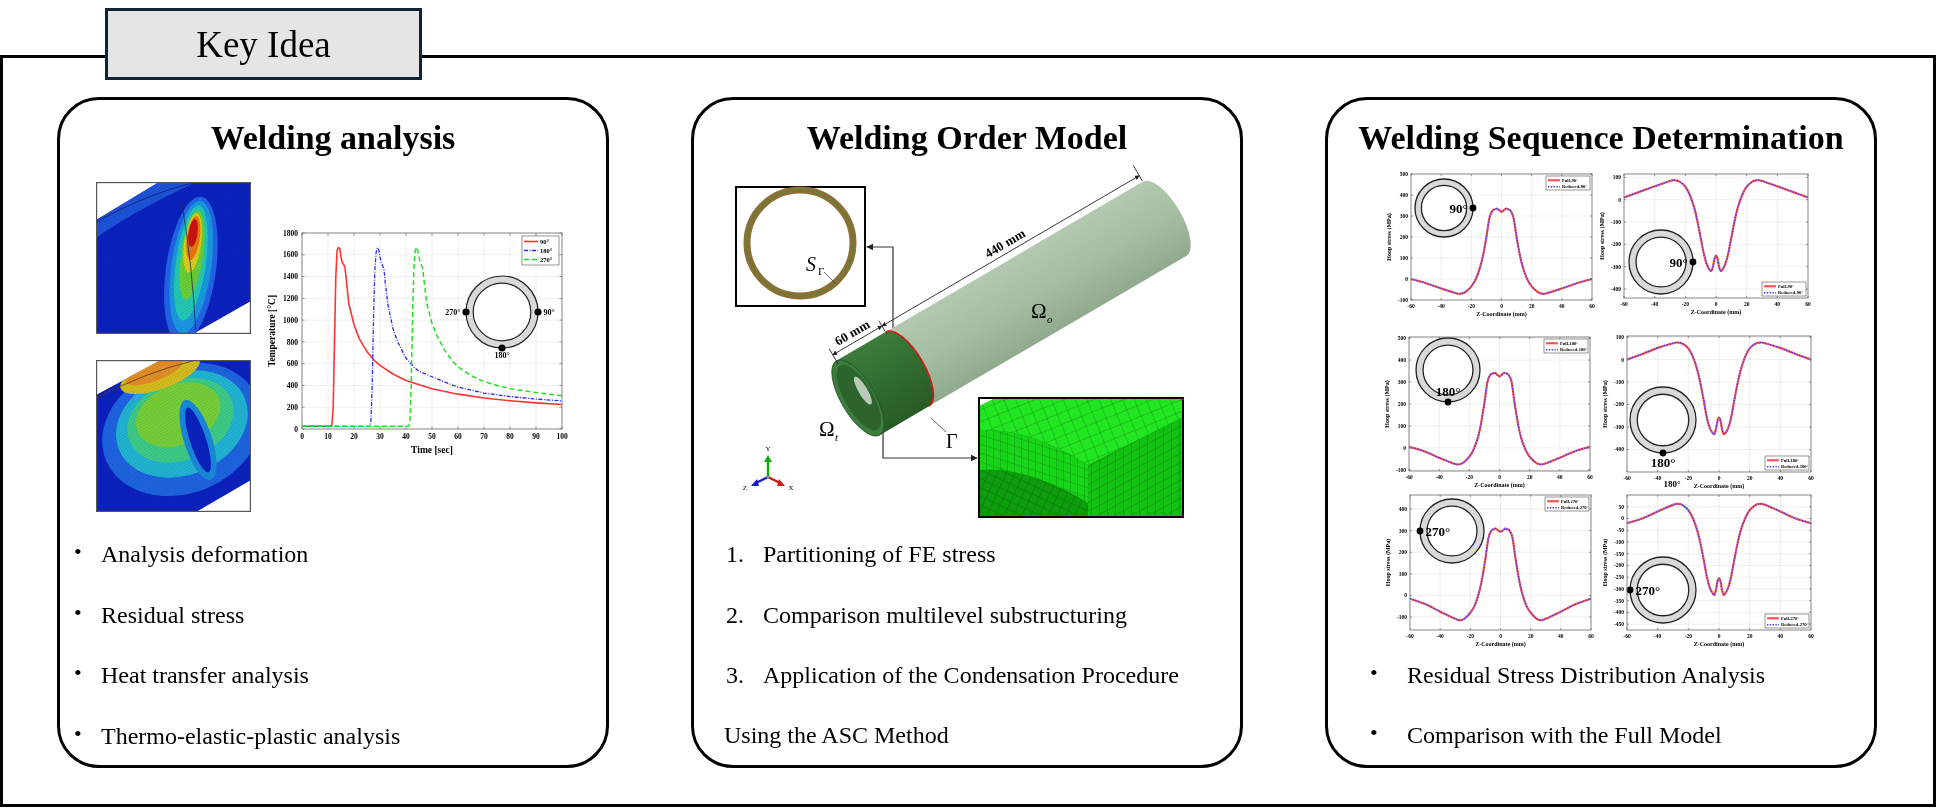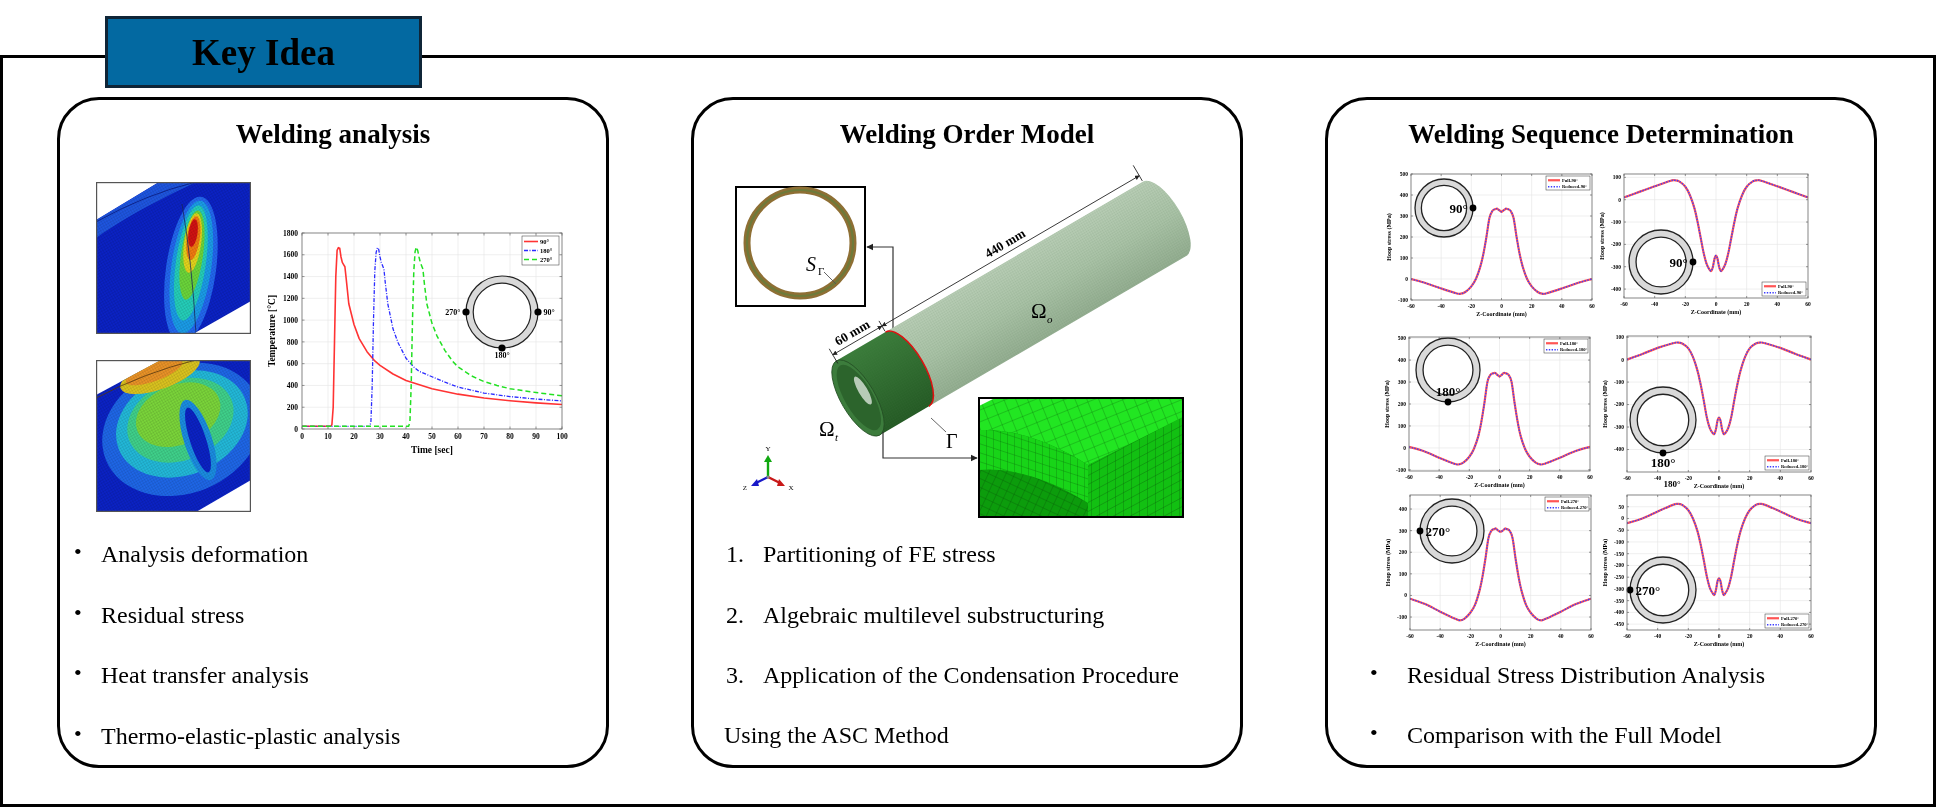--- a/index.html
+++ b/index.html
@@ -1,28 +1,28 @@
 <!DOCTYPE html>
 <html><head>
 <meta charset="utf-8">
 <style>
   html,body{margin:0;padding:0;background:#fff;}
   body{width:1938px;height:809px;position:relative;overflow:hidden;
        font-family:"Liberation Serif","DejaVu Serif",serif;color:#000;}
   .abs{position:absolute;}
   #outer-frame{left:0;top:55px;width:1930px;height:746px;border:3px solid #000;}
-  #key-idea{left:105px;top:16px;width:311px;height:66px;border:3px solid #0f2537;background:#0369a1;
+  #key-idea{left:105px;top:8px;width:311px;height:66px;border:3px solid #0f2537;background:#e5e5e5;
             display:flex;align-items:center;justify-content:center;
-            font-weight:bold;font-size:37px;line-height:1;}
+            font-weight:normal;font-size:37px;line-height:1;}
   .panel{position:absolute;top:97px;width:546px;height:665px;border:3px solid #000;
          border-radius:42px;background:#fff;}
   #panel-welding{left:57px;}
   #panel-rom{left:691px;}
   #panel-sequence{left:1325px;}
-  .ptitle{position:absolute;top:121px;font-weight:bold;font-size:27px;line-height:1;
+  .ptitle{position:absolute;top:121px;font-weight:bold;font-size:34px;line-height:1;
           white-space:nowrap;transform:translateX(-50%);text-align:right;}
   .item{position:absolute;font-size:24px;line-height:1;white-space:nowrap;}
   .dot{position:absolute;font-size:22px;line-height:1;}
   .fe-img{position:absolute;}
   svg text{font-family:"Liberation Serif","DejaVu Serif",serif;}
 </style>
 </head>
 <body>
 
 <div id="outer-frame" class="abs"></div>
@@ -317,21 +317,21 @@
     <circle cx="68" cy="327" r="1.6" fill="#888"></circle>
     <text x="68" y="301" font-size="7" text-anchor="middle" font-family="Liberation Sans, sans-serif">Y</text>
     <text x="45" y="340" font-size="7" text-anchor="middle">Z</text>
     <text x="91" y="340" font-size="7" text-anchor="middle">X</text>
   </g>
 </svg>
 
 <span class="item" style="left:726px;top:542px">1.</span>
 <span class="item" style="left:763px;top:542px">Partitioning of FE stress</span>
 <span class="item" style="left:726px;top:603px">2.</span>
-<span class="item" style="left:763px;top:603px">Algebraic multilevel substructuring</span>
+<span class="item" style="left:763px;top:603px">Comparison multilevel substructuring</span>
 <span class="item" style="left:726px;top:663px">3.</span>
 <span class="item" style="left:763px;top:663px">Application of the Condensation Procedure</span>
 <span class="item" style="left:724px;top:723px">Using the ASC Method</span>
 
 <div id="panel-sequence" class="panel"></div>
 <div class="ptitle" style="left:1601px">Welding Sequence Determination</div>
 
 <svg id="hoop-1" class="abs" style="left:1379px;top:168px" width="219" height="156">
     <defs>
       <clipPath id="clip-hoop-1">

